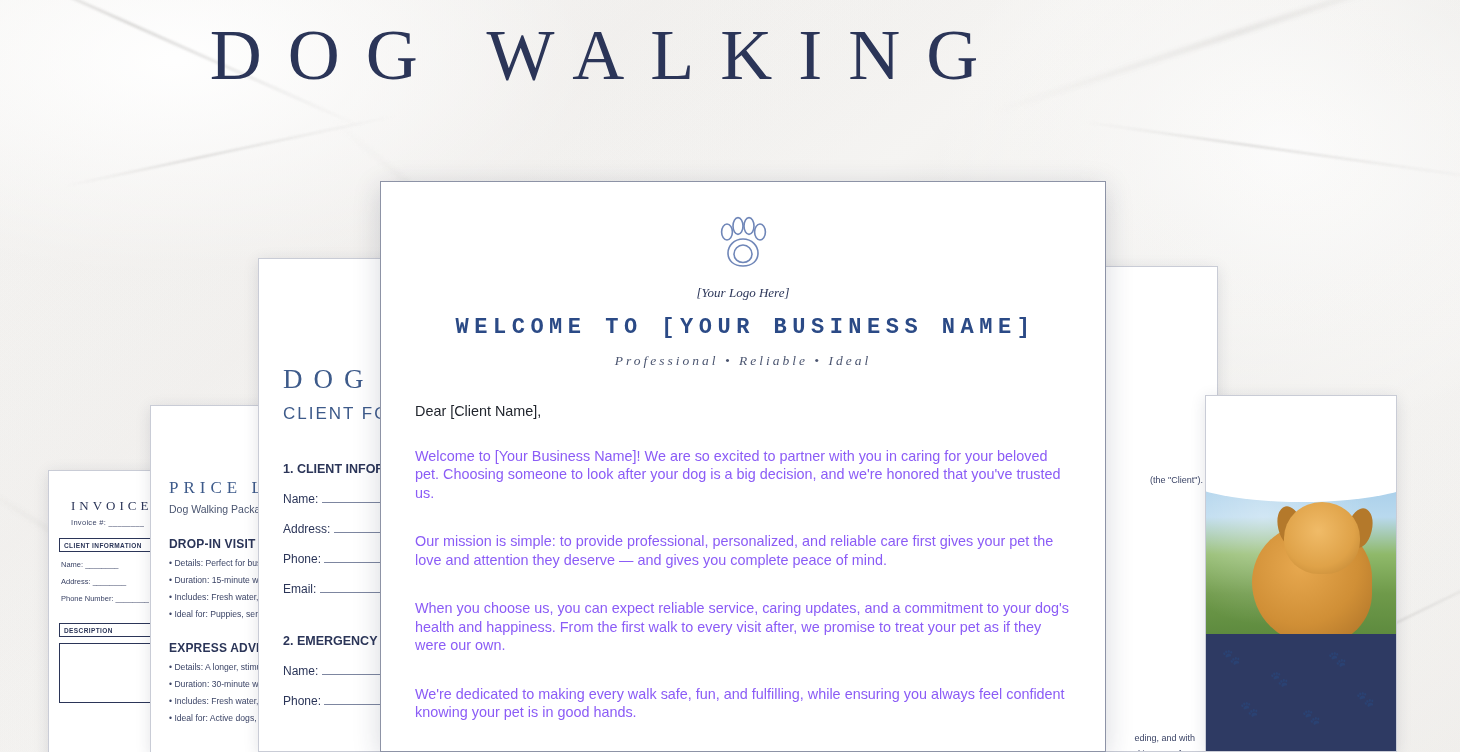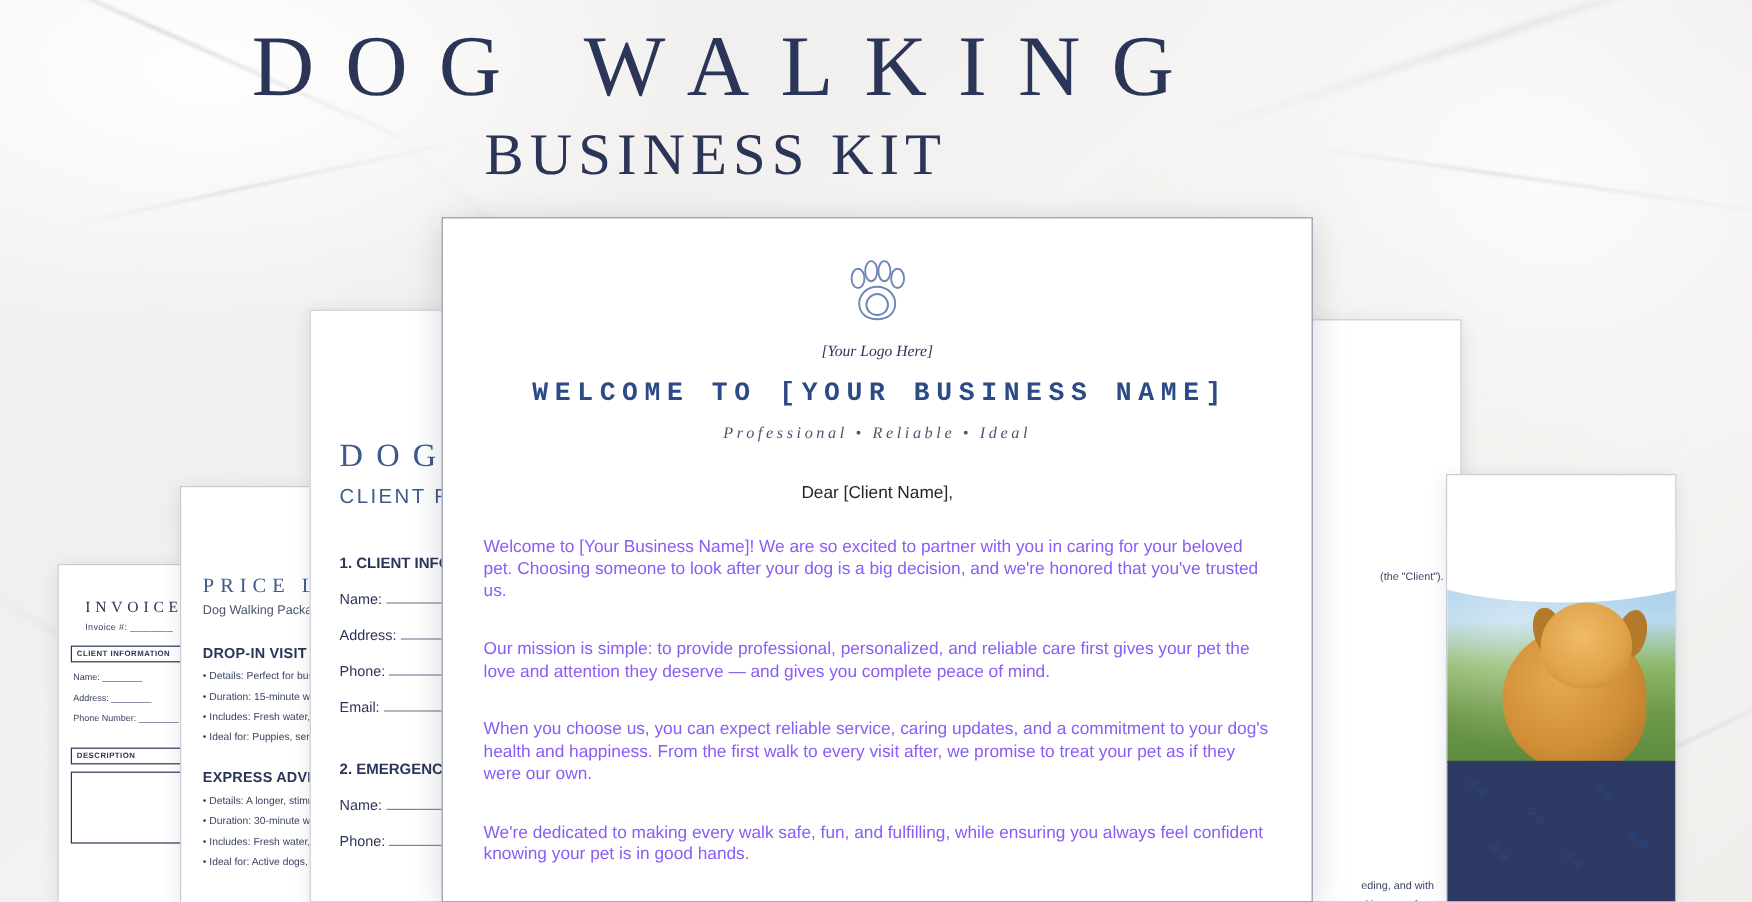--- a/index.html
+++ b/index.html
@@ -134,58 +134,57 @@
   }
   .navy-band {
     position: absolute; left: 0; top: 238px; width: 192px; height: 119px;
     background: #2e3a63;
     overflow: hidden;
   }
   .paw-deco { position: absolute; color: rgba(255,255,255,0.16); font-size: 15px; }
 
   
   #sheet-welcome {
-    left: 368px; top: 181px; width: 726px; height: 571px; z-index: 20;
+    left: 380px; top: 181px; width: 726px; height: 571px; z-index: 20;
     border: 1px solid #8d93a6;
     box-shadow: 0 6px 26px rgba(35,40,65,0.18);
   }
   .paw-logo { width: 64px; height: 62px; display: block; margin: 33px auto 0; }
   .logo-cap {
     text-align: center; font-family: "Liberation Serif", serif; font-style: italic;
     color: #2b3558; font-size: 13px; margin-top: 8px;
   }
   .wl-title {
     text-align: center; color: #2b4a86; font-size: 22px; letter-spacing: 5.5px;
     font-weight: bold; margin-top: 14px; text-indent: 5px;
     font-family: Liberation Mono, monospace;
   }
   .wl-tag {
     text-align: center; color: #4b5570; font-size: 13.5px; font-style: italic;
     letter-spacing: 3px; margin-top: 13px; font-family: "Liberation Serif", serif;
   }
   .wl-body { margin: 34px 34px 0 34px; }
   .wl-p { color: #8b5cf6; font-size: 14.4px; line-height: 1.28; margin: 0 0 30px 0; }
-  .wl-greet { color: #22262e; font-size: 14.4px; margin: 0 0 28px 0; text-align: center; }
+  .wl-greet { color: #22262e; font-size: 14.4px; margin: 0 0 28px 0; }
 </style>
 </head>
 <body>
 
 <div id="stage">
 
   <div class="vein" style="left:-40px; top:40px; width:420px; height:3px; transform:rotate(24deg);"></div>
   <div class="vein" style="left:60px; top:150px; width:340px; height:2px; transform:rotate(-12deg);"></div>
   <div class="vein2" style="left:980px; top:30px; width:520px; height:4px; transform:rotate(-18deg);"></div>
   <div class="vein" style="left:1080px; top:150px; width:420px; height:2px; transform:rotate(8deg);"></div>
   <div class="vein2" style="left:-60px; top:560px; width:320px; height:3px; transform:rotate(32deg);"></div>
   <div class="vein" style="left:1240px; top:620px; width:320px; height:2px; transform:rotate(-26deg);"></div>
   <div class="vein2" style="left:300px; top:200px; width:260px; height:3px; transform:rotate(40deg); opacity:.5;"></div>
 
   <div class="title-wrap">
     <div class="title-main">DOG WALKING</div>
-    <div class="title-sub">BUSINESS KIT</div>
   </div>
 
   <div class="sheet" id="sheet-invoice">
     <div class="inv-title">INVOICE</div>
     <div class="inv-line">Invoice #: ________</div>
     <div class="inv-box">
       <span>CLIENT INFORMATION</span>
     </div>
     <div class="inv-field">Name: ________</div>
     <div class="inv-field">Address: ________</div>

